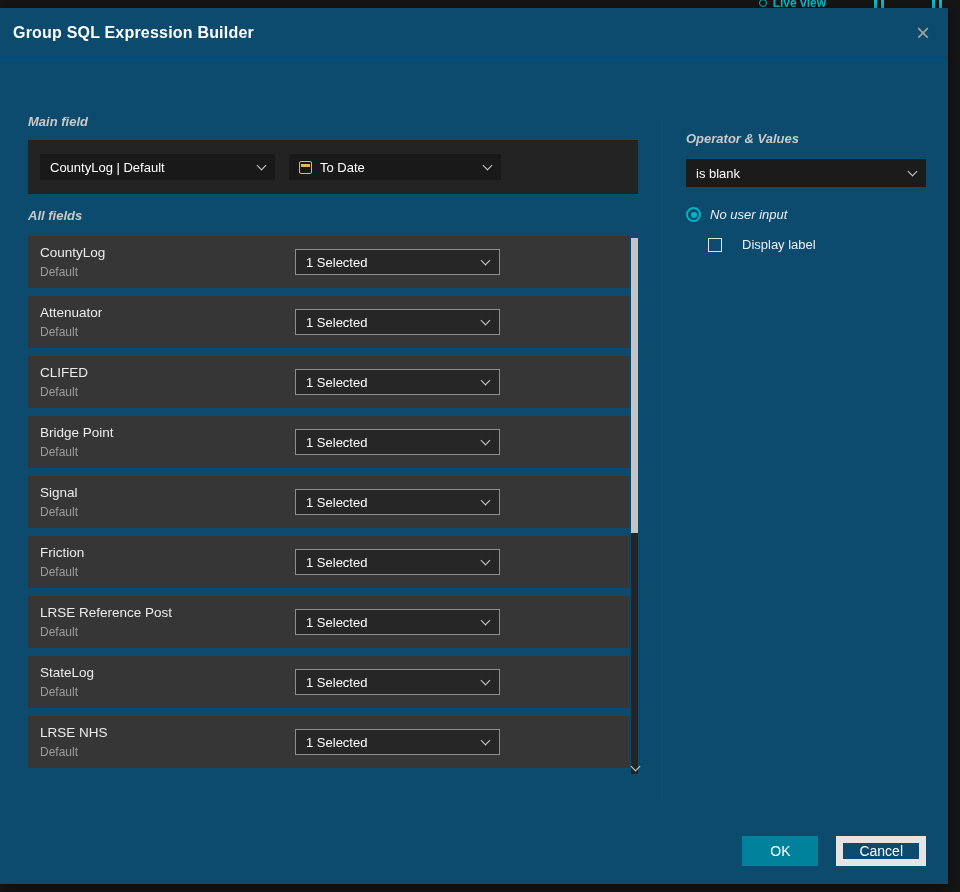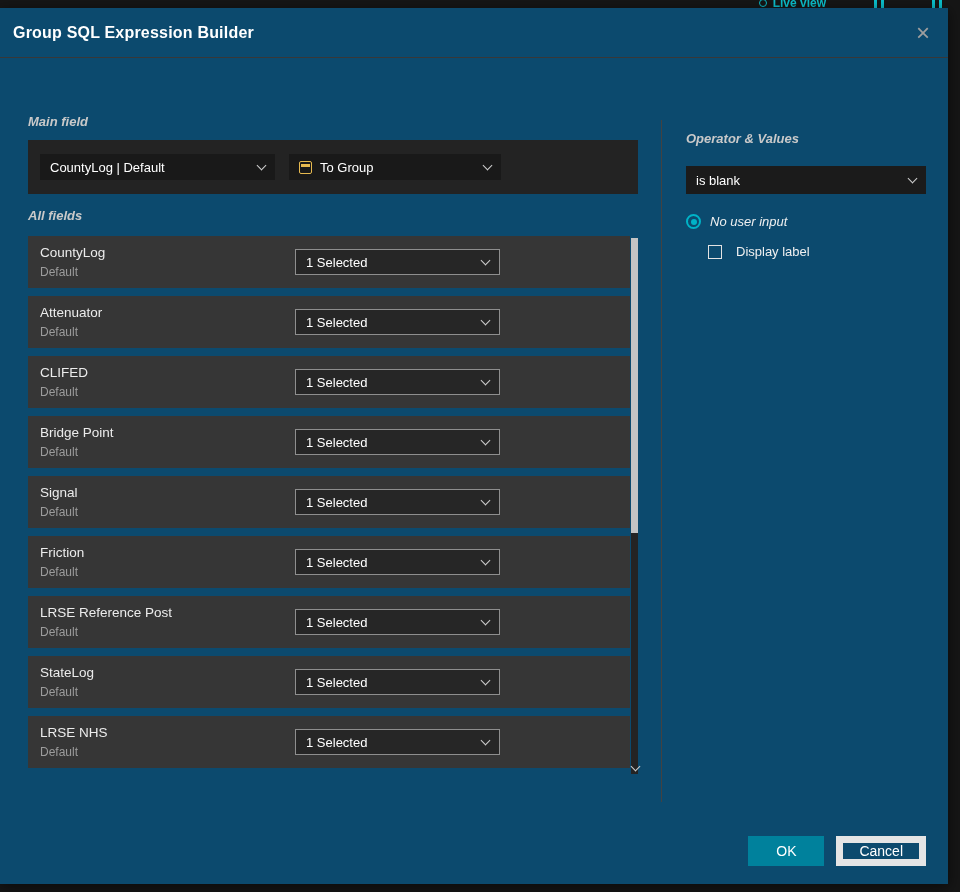--- a/index.html
+++ b/index.html
@@ -98,34 +98,34 @@
     position: absolute; right: -1px; top: 524px;
     width: 8px; height: 8px; display: flex; align-items: center; justify-content: center;
   }
   .scroll-down .chev { margin: 0; border-color: #cfcfcf; }
 
   
   .v-divider { position: absolute; left: 661px; top: 112px; width: 1px; height: 682px; background: #424242; }
 
   
   .right-col { position: absolute; left: 686px; top: 123px; width: 240px; }
-  .operator-select { margin-top: 20px; height: 28px; width: 240px; background: #1b1b1b; }
+  .operator-select { margin-top: 13px; height: 28px; width: 240px; background: #1b1b1b; }
   .radio-row { margin-top: 20px; display: flex; align-items: center; gap: 9px; cursor: pointer; font-style: italic; }
   .radio {
     width: 15px; height: 15px; border-radius: 50%;
     border: 2px solid #00b3c7; position: relative; flex: 0 0 auto;
   }
   .radio::after { content: ""; position: absolute; inset: 2.5px; border-radius: 50%; background: #00b3c7; }
   .radio-label { font-size: 13px; color: #f0f0f0; }
-  .checkbox-row { margin-top: 15px; margin-left: 22px; display: flex; align-items: center; gap: 14px; cursor: pointer; }
+  .checkbox-row { margin-top: 15px; margin-left: 22px; display: flex; align-items: center; gap: 20px; cursor: pointer; }
   .checkbox { width: 14px; height: 14px; border: 1.5px solid #e2e2e2; background: transparent; flex: 0 0 auto; }
   .checkbox-label { font-size: 13px; color: #f0f0f0; }
 
   
-  .footer { position: absolute; right: 22px; bottom: 18px; display: flex; gap: 12px; }
+  .footer { position: absolute; right: 22px; bottom: 18px; display: flex; gap: 18px; }
   .btn { height: 30px; min-width: 76px; font-size: 14px; padding: 0 16px; cursor: pointer; font-family: "Liberation Sans", sans-serif; }
   .btn-ok { background: #00819c; color: #ffffff; border: 1px solid #00819c; }
   .btn-cancel { background: transparent; color: #ffffff; border: 7px solid #e5e5e5; padding-left: 16px; }
 </style>
 </head>
 <body>
 
 <div class="topbar">
   <div class="topbar-row">
     <span style="display:inline-flex;align-items:center;">
@@ -155,21 +155,21 @@
     <div class="sub-label main-field-label">Main field</div>
 
     <div class="main-field-panel">
       <div class="select field-select">
         <span class="lbl">CountyLog | Default</span>
         <span class="chev"></span>
       </div>
       <div class="select date-select">
         <span class="date-left">
           <span class="cal"></span>
-          <span class="lbl">To Group</span>
+          <span class="lbl">To Date</span>
         </span>
         <span class="chev"></span>
       </div>
     </div>
 
     <div class="sub-label all-fields-label">All fields</div>
 
     <div class="fields-list" id="fields-list">
 
     <div class="field-row">

